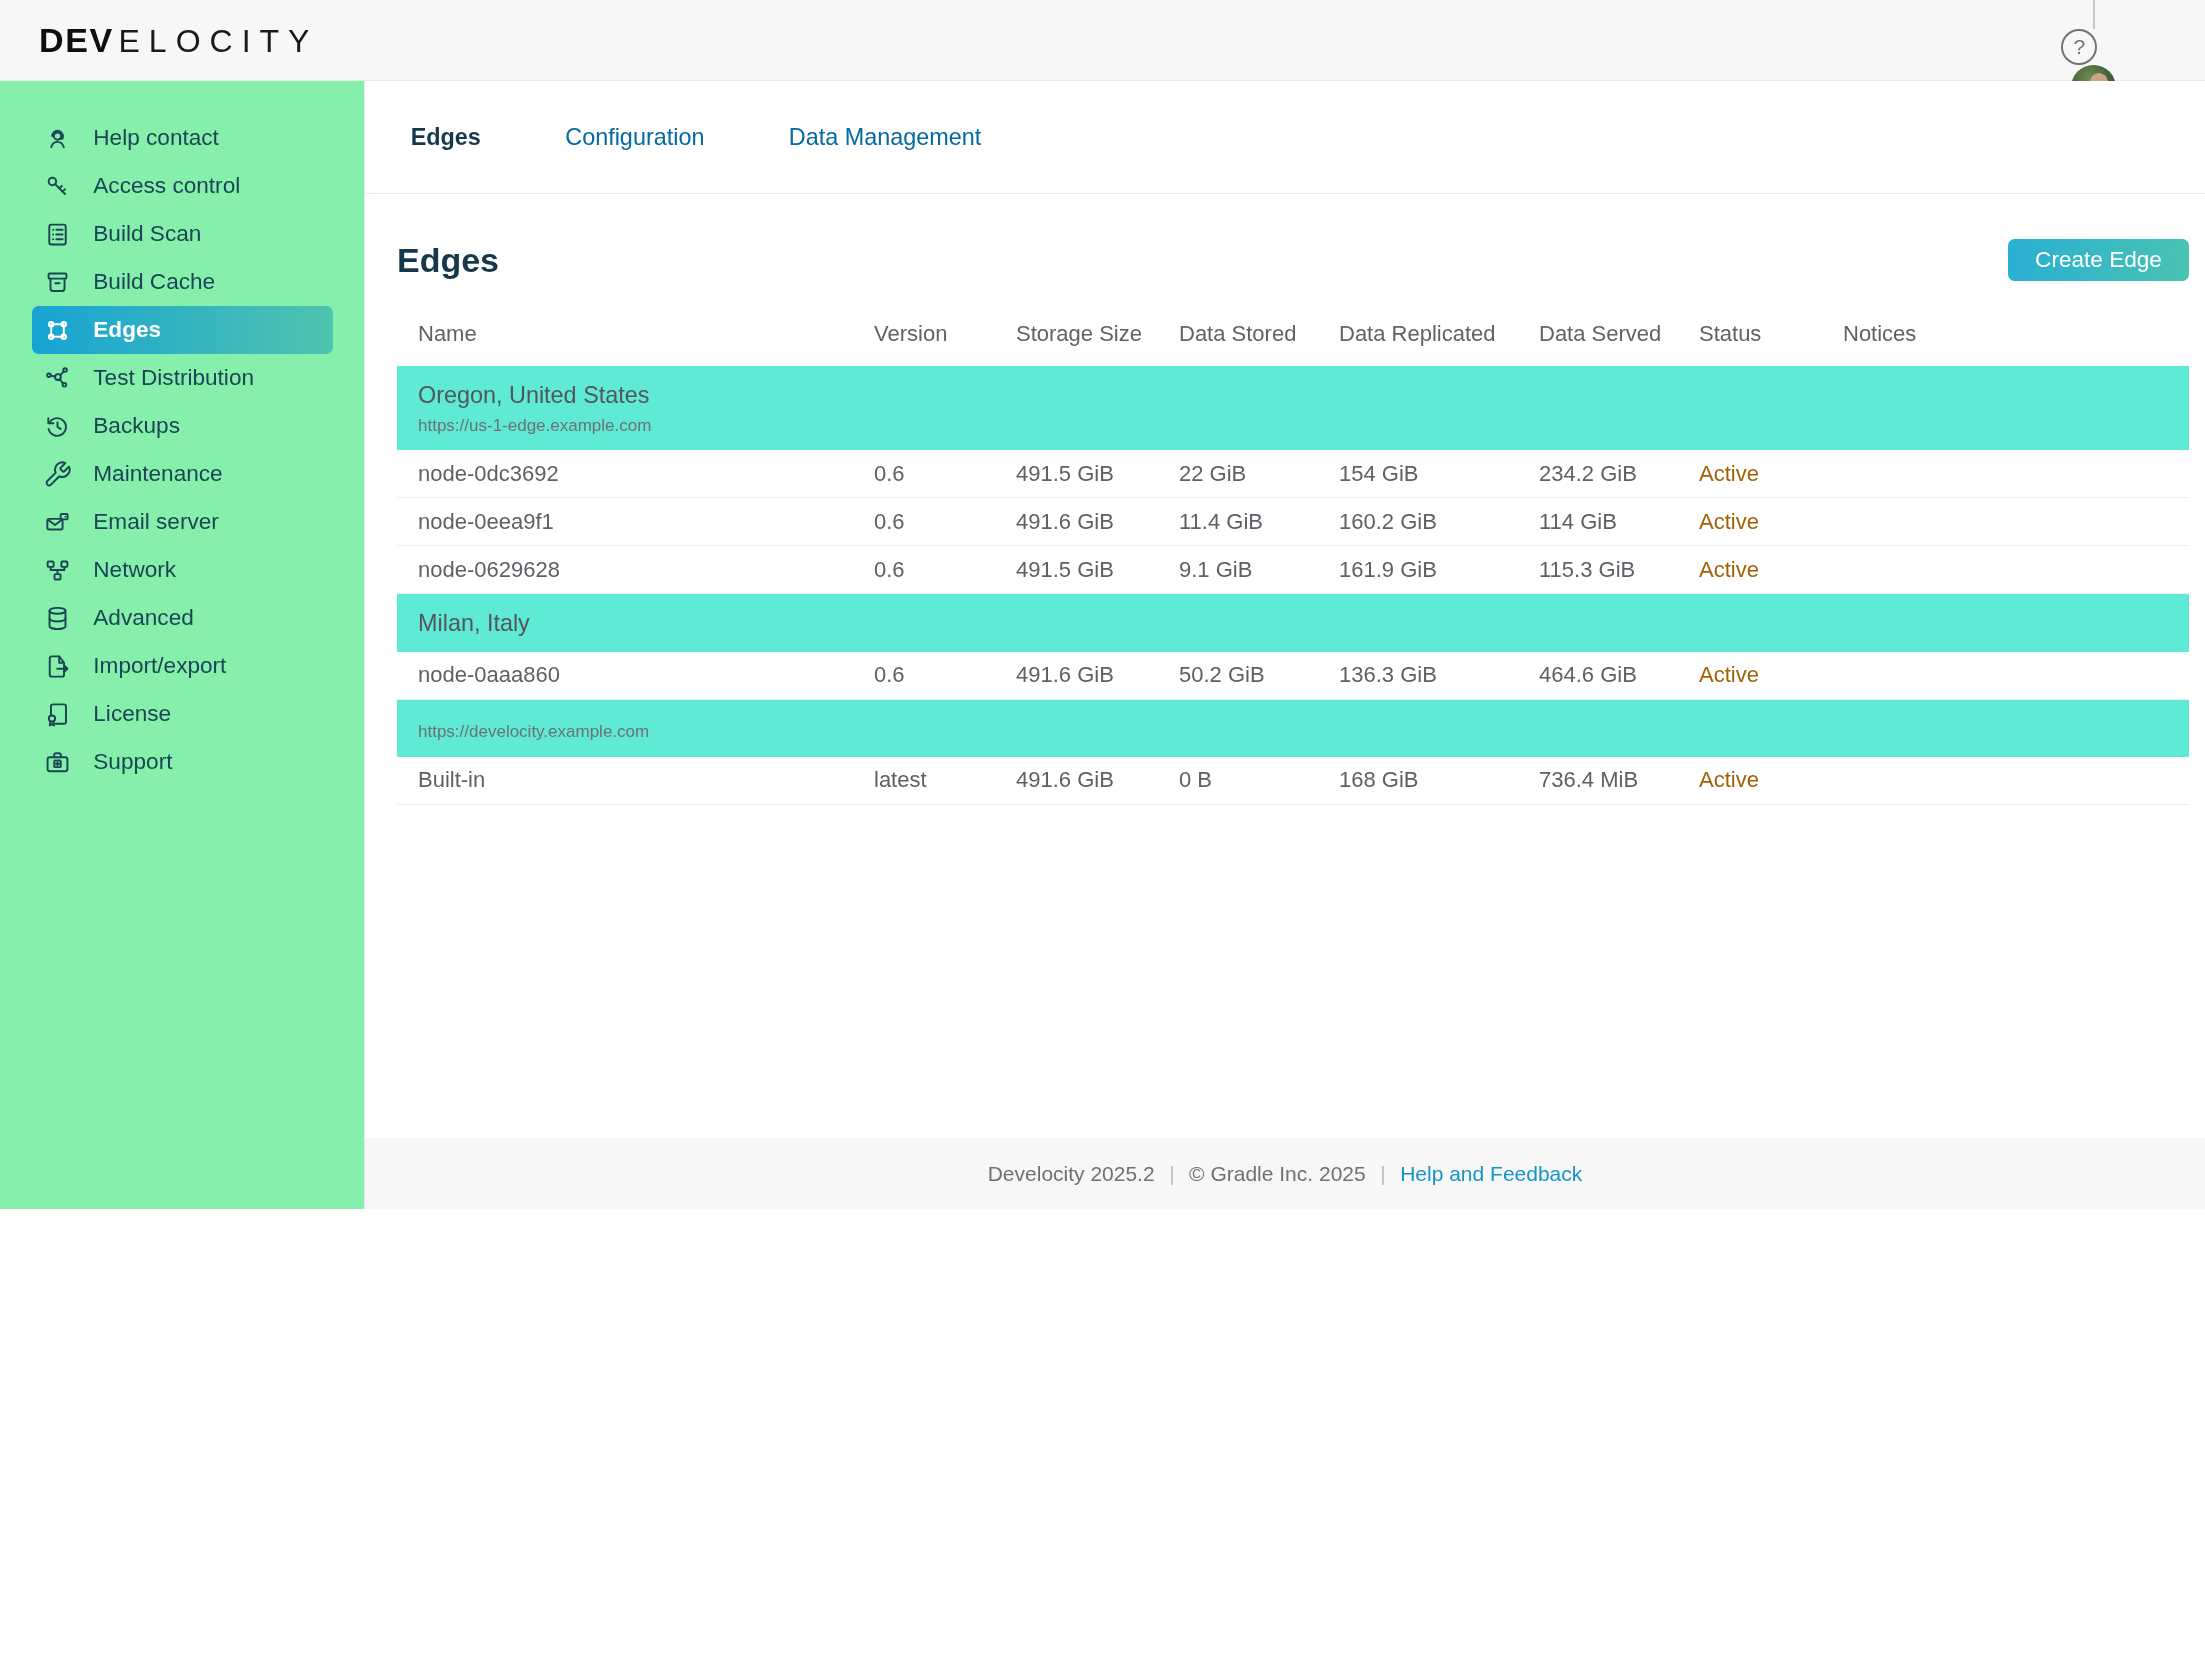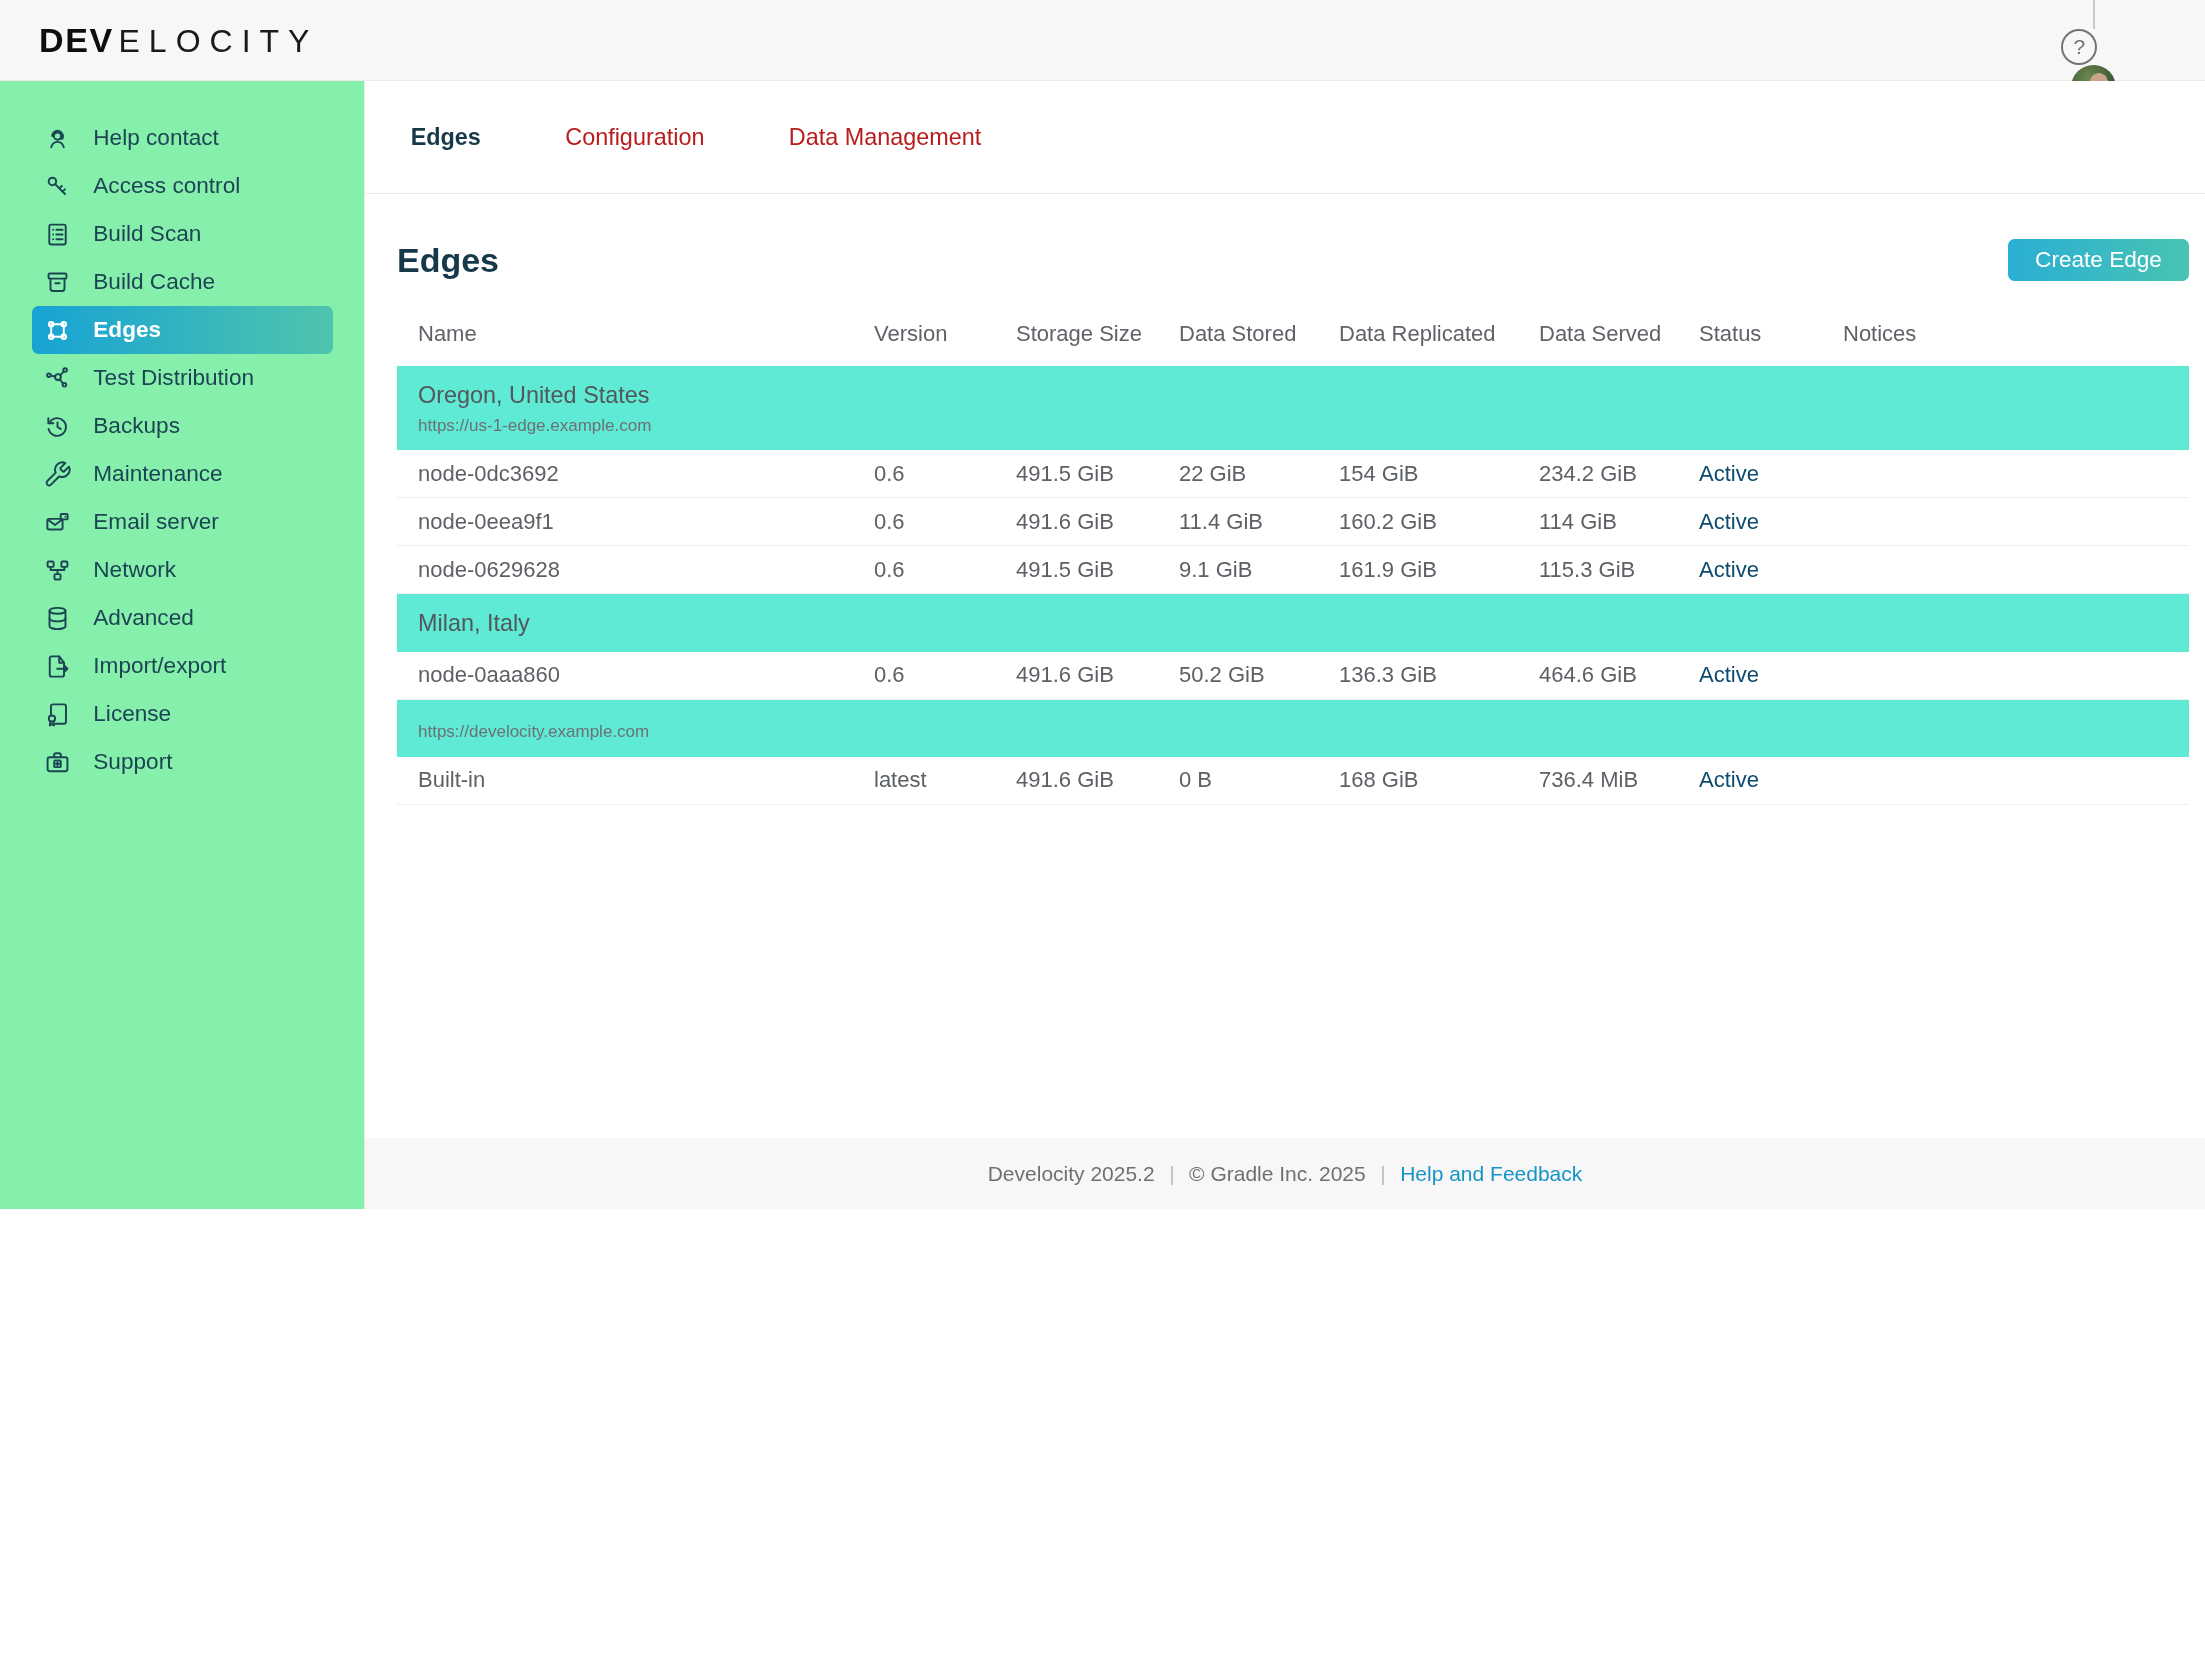--- a/index.html
+++ b/index.html
@@ -64,21 +64,21 @@
 
   
   .content { flex: 1; display: flex; flex-direction: column; background: #ffffff; min-width: 0; }
 
   .tabbar {
     height: 113px; flex: 0 0 113px;
     display: flex; align-items: center;
     padding: 0 32px;
     border-bottom: 0.8px solid #ececee;
   }
-  .tab { padding: 0 13.7px; margin-right: 57px; font-size: 23.4px; color: #b91c1c; cursor: pointer; white-space: nowrap; }
+  .tab { padding: 0 13.7px; margin-right: 57px; font-size: 23.4px; color: #0369a1; cursor: pointer; white-space: nowrap; }
   .tab.active { color: #16394a; font-weight: 700; }
 
   .page-head {
     display: flex; align-items: center; justify-content: space-between;
     padding: 45px 16px 0 32px;
   }
   .page-title { font-size: 34px; font-weight: 700; color: #15384a; }
   .create-btn {
     width: 181px; height: 42px; border: none; border-radius: 6.5px;
     background: linear-gradient(90deg, #29afd4, #49c3b2);
@@ -88,21 +88,21 @@
   
   .table { padding: 0 16px 0 32px; margin-top: 0; }
   .tgrid { display: grid; grid-template-columns: 477px 142px 163px 160px 200px 160px 144px 1fr; align-items: center; }
   .thead { padding: 40px 0 19.4px 0; color: #5f6368; font-size: 22px; }
   .thead .cell.first { padding-left: 21px; }
   .group-head { background: #5eead4; padding: 16px 0 14.5px 21px; }
   .group-location { font-size: 23.4px; color: #53575a; }
   .group-url { font-size: 17px; color: #6d7174; margin-top: 6.5px; }
   .trow { height: 48px; font-size: 22px; color: #5d6165; border-bottom: 0.8px solid #efeff0; }
   .trow .cell.first { padding-left: 21px; }
-  .cell.status { color: #0c4a6e; }
+  .cell.status { color: #a16207; }
 
   
   .footer {
     margin-top: auto;
     height: 71px; flex: 0 0 71px;
     background: #f7f7f8;
     display: flex; align-items: center; justify-content: center;
     font-size: 21px; color: #6d7174;
   }
   .footer .sep { color: #b9bcbe; margin: 0 14.5px; }

